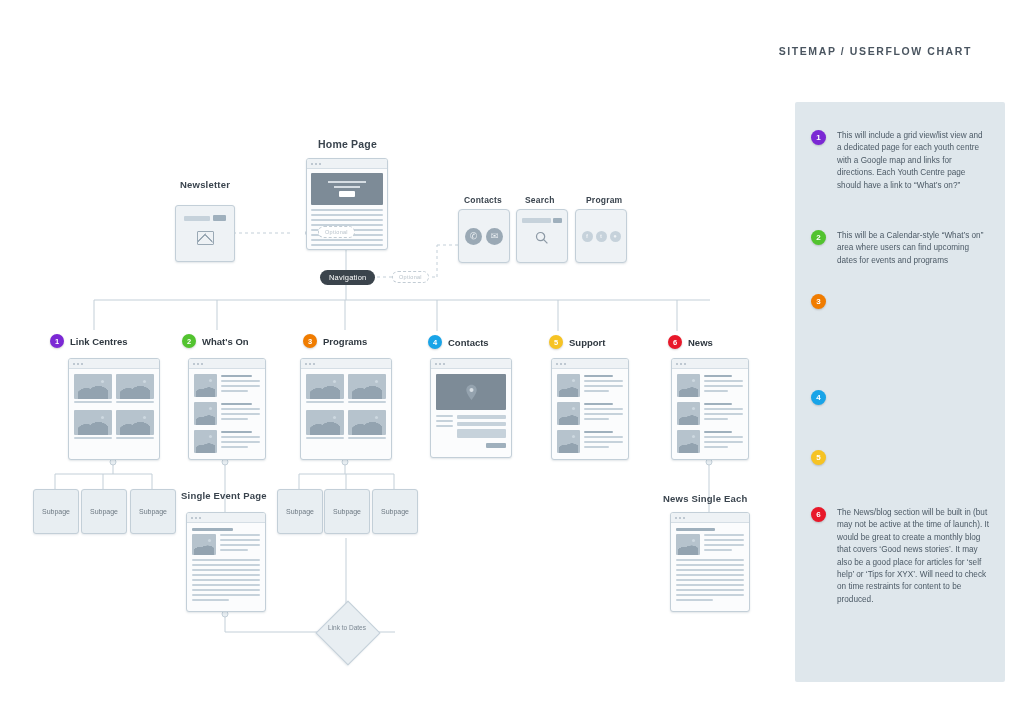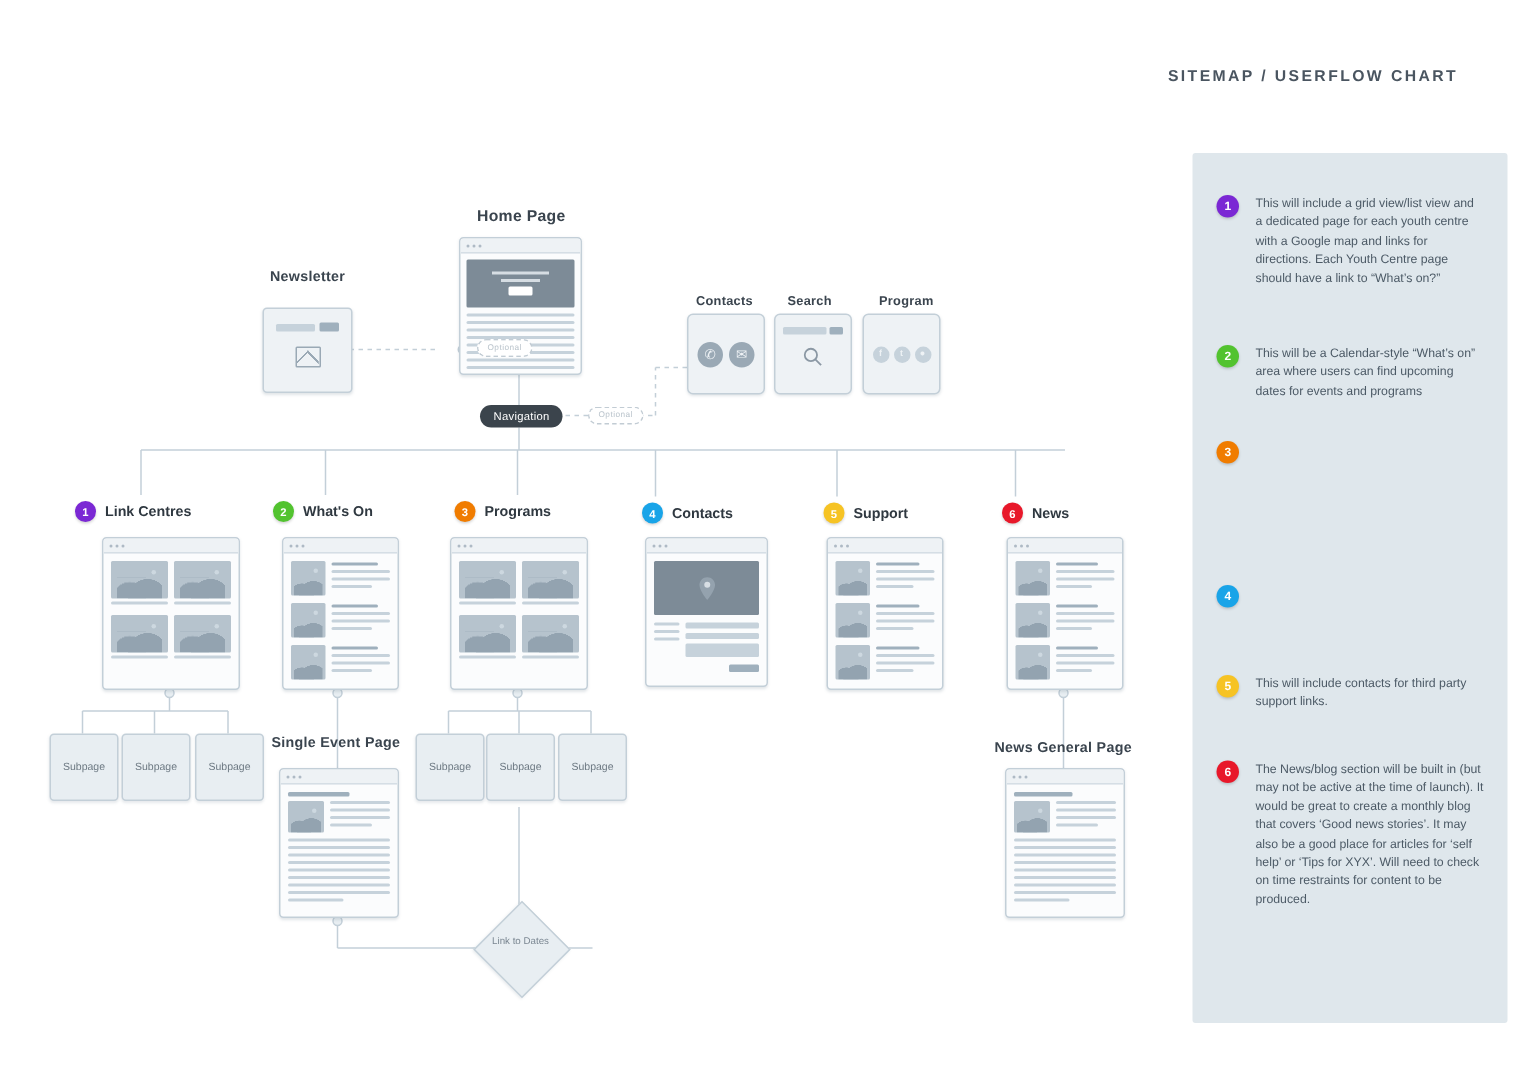--- a/index.html
+++ b/index.html
@@ -546,21 +546,21 @@
           <div class="bar" style="height:2px;"></div>
         <div class="bar" style="height:2px;"></div>
           <div class="bar" style="height:2px;"></div>
         <div class="bar" style="height:2px;"></div>
           <div class="bar" style="height:2px;"></div>
         <div class="bar" style="height:2px;width:55%;"></div>
       </div>
     </div>
   </div>
 
-  <div class="node-label" style="left:663px;top:493px;">News General Page</div>
+  <div class="node-label" style="left:663px;top:493px;">News Single Each</div>
   <div class="card" style="left:670px;top:512px;width:78px;height:98px;">
     <div class="titlebar">
       <div class="dot"></div>
         <div class="dot"></div>
         <div class="dot"></div>
     </div>
     <div class="body" style="padding:5px;">
       <div class="bar dk" style="height:3px;width:58%;"></div>
       <div style="display:flex;gap:4px;margin-top:3px;">
         <div class="thumb" style="width:24px;height:21px;flex:0 0 24px;"></div>
@@ -598,21 +598,20 @@
       <div class="legend-text">This will be a Calendar-style “What’s on” area where users can find upcoming dates for events and programs</div>
     </div>
     <div class="legend-row" style="top:192px;">
       <div class="badge" style="background:#f07c00">3</div>
     </div>
     <div class="legend-row" style="top:288px;">
       <div class="badge" style="background:#19a4e8">4</div>
     </div>
     <div class="legend-row" style="top:348px;">
       <div class="badge" style="background:#f6c324">5</div>
-      <div class="legend-text">This will include contacts for third party support links.</div>
     </div>
     <div class="legend-row" style="top:405px;">
       <div class="badge" style="background:#e8182a">6</div>
       <div class="legend-text">The News/blog section will be built in (but may not be active at the time of launch). It would be great to create a monthly blog that covers ‘Good news stories’. It may also be a good place for articles for ‘self help’ or ‘Tips for XYX’.  Will need to check on time restraints for content to be produced.</div>
     </div>
   </div>
 
 </div>
 
 </body></html>

